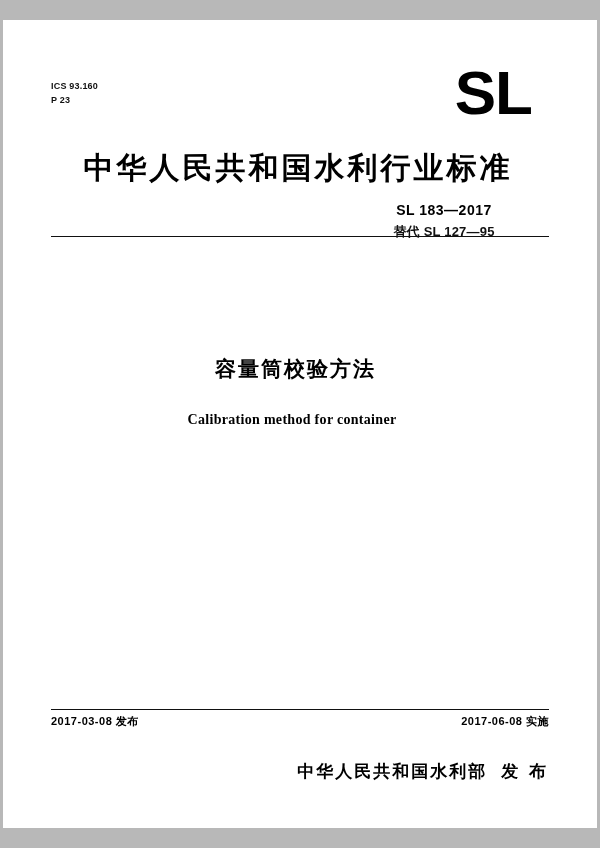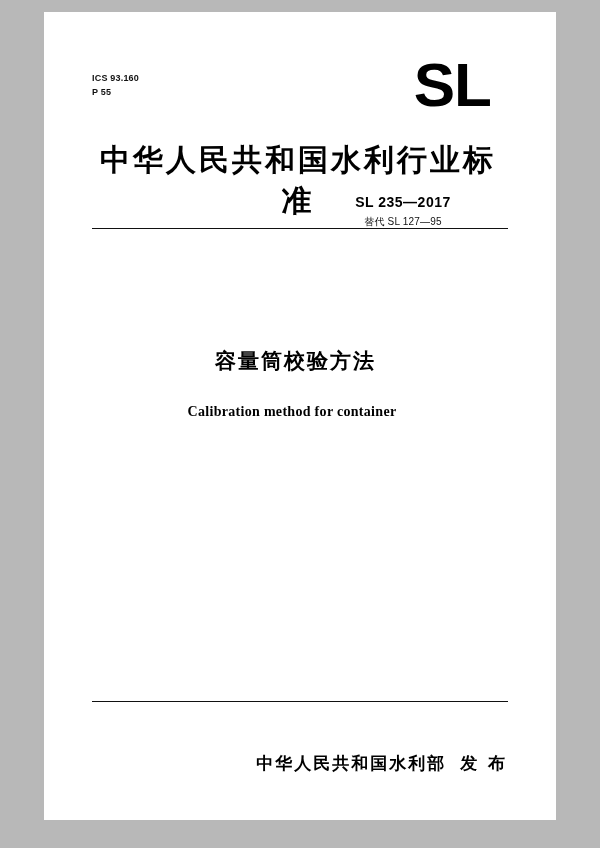--- a/index.html
+++ b/index.html
@@ -7,23 +7,23 @@
     padding: 0;
     background: #b8b8b8;
   }
   body {
     width: 600px;
     height: 848px;
     font-family: "Liberation Serif", serif;
   }
   .page {
     position: relative;
-    width: 512px;
+    width: 594px;
     height: 808px;
-    margin: 12px auto;
+    margin: 20px auto;
     background: #ffffff;
     box-sizing: border-box;
     overflow: hidden;
     padding-left: 34px;
   }
   .inner {
     position: absolute;
     left: 48px;
     right: 48px;
     top: 0;
@@ -81,23 +81,24 @@
   .std-num .num {
     font-family: "Liberation Sans", sans-serif;
     font-weight: bold;
     font-size: 14px;
     color: #000;
     letter-spacing: 0.5px;
   }
   .std-num .replaces {
     margin-top: 5px;
     font-family: "Liberation Sans", sans-serif;
-    font-size: 10px;
+    font-size: 13px;
     color: #111;
     letter-spacing: 0.2px;
+    font-weight: bold;
   }
 
   
   .rule-top {
     position: absolute;
     left: 0;
     right: 0;
     top: 216px;
     border-top: 1px solid #111;
   }
@@ -169,38 +170,42 @@
   }
 </style>
 </head>
 <body>
 
 <div class="page">
   <div class="inner">
 
     <div class="ics-block">
       <div>ICS 93.160</div>
-      <div>P 55</div>
+      <div>P 23</div>
     </div>
 
     <div class="sl-logo">SL</div>
 
     <div class="std-title">中华人民共和国水利行业标准</div>
 
     <div class="std-num">
-      <div class="num">SL 235—2017</div>
+      <div class="num">SL 183—2017</div>
       <div class="replaces">替代 SL 127—95</div>
     </div>
 
     <div class="rule-top"></div>
 
     <div class="subject-cn">容量筒校验方法</div>
     <div class="subject-en">Calibration method for container</div>
 
     <div class="rule-bottom"></div>
 
+    <div class="dates">
+      <span>2017-03-08 发布</span>
+      <span>2017-06-08 实施</span>
+    </div>
 
     <div class="publisher">
       <span>中华人民共和国水利部</span><span class="pub-verb">发 布</span>
     </div>
 
   </div>
 </div>
 
 </body></html>

